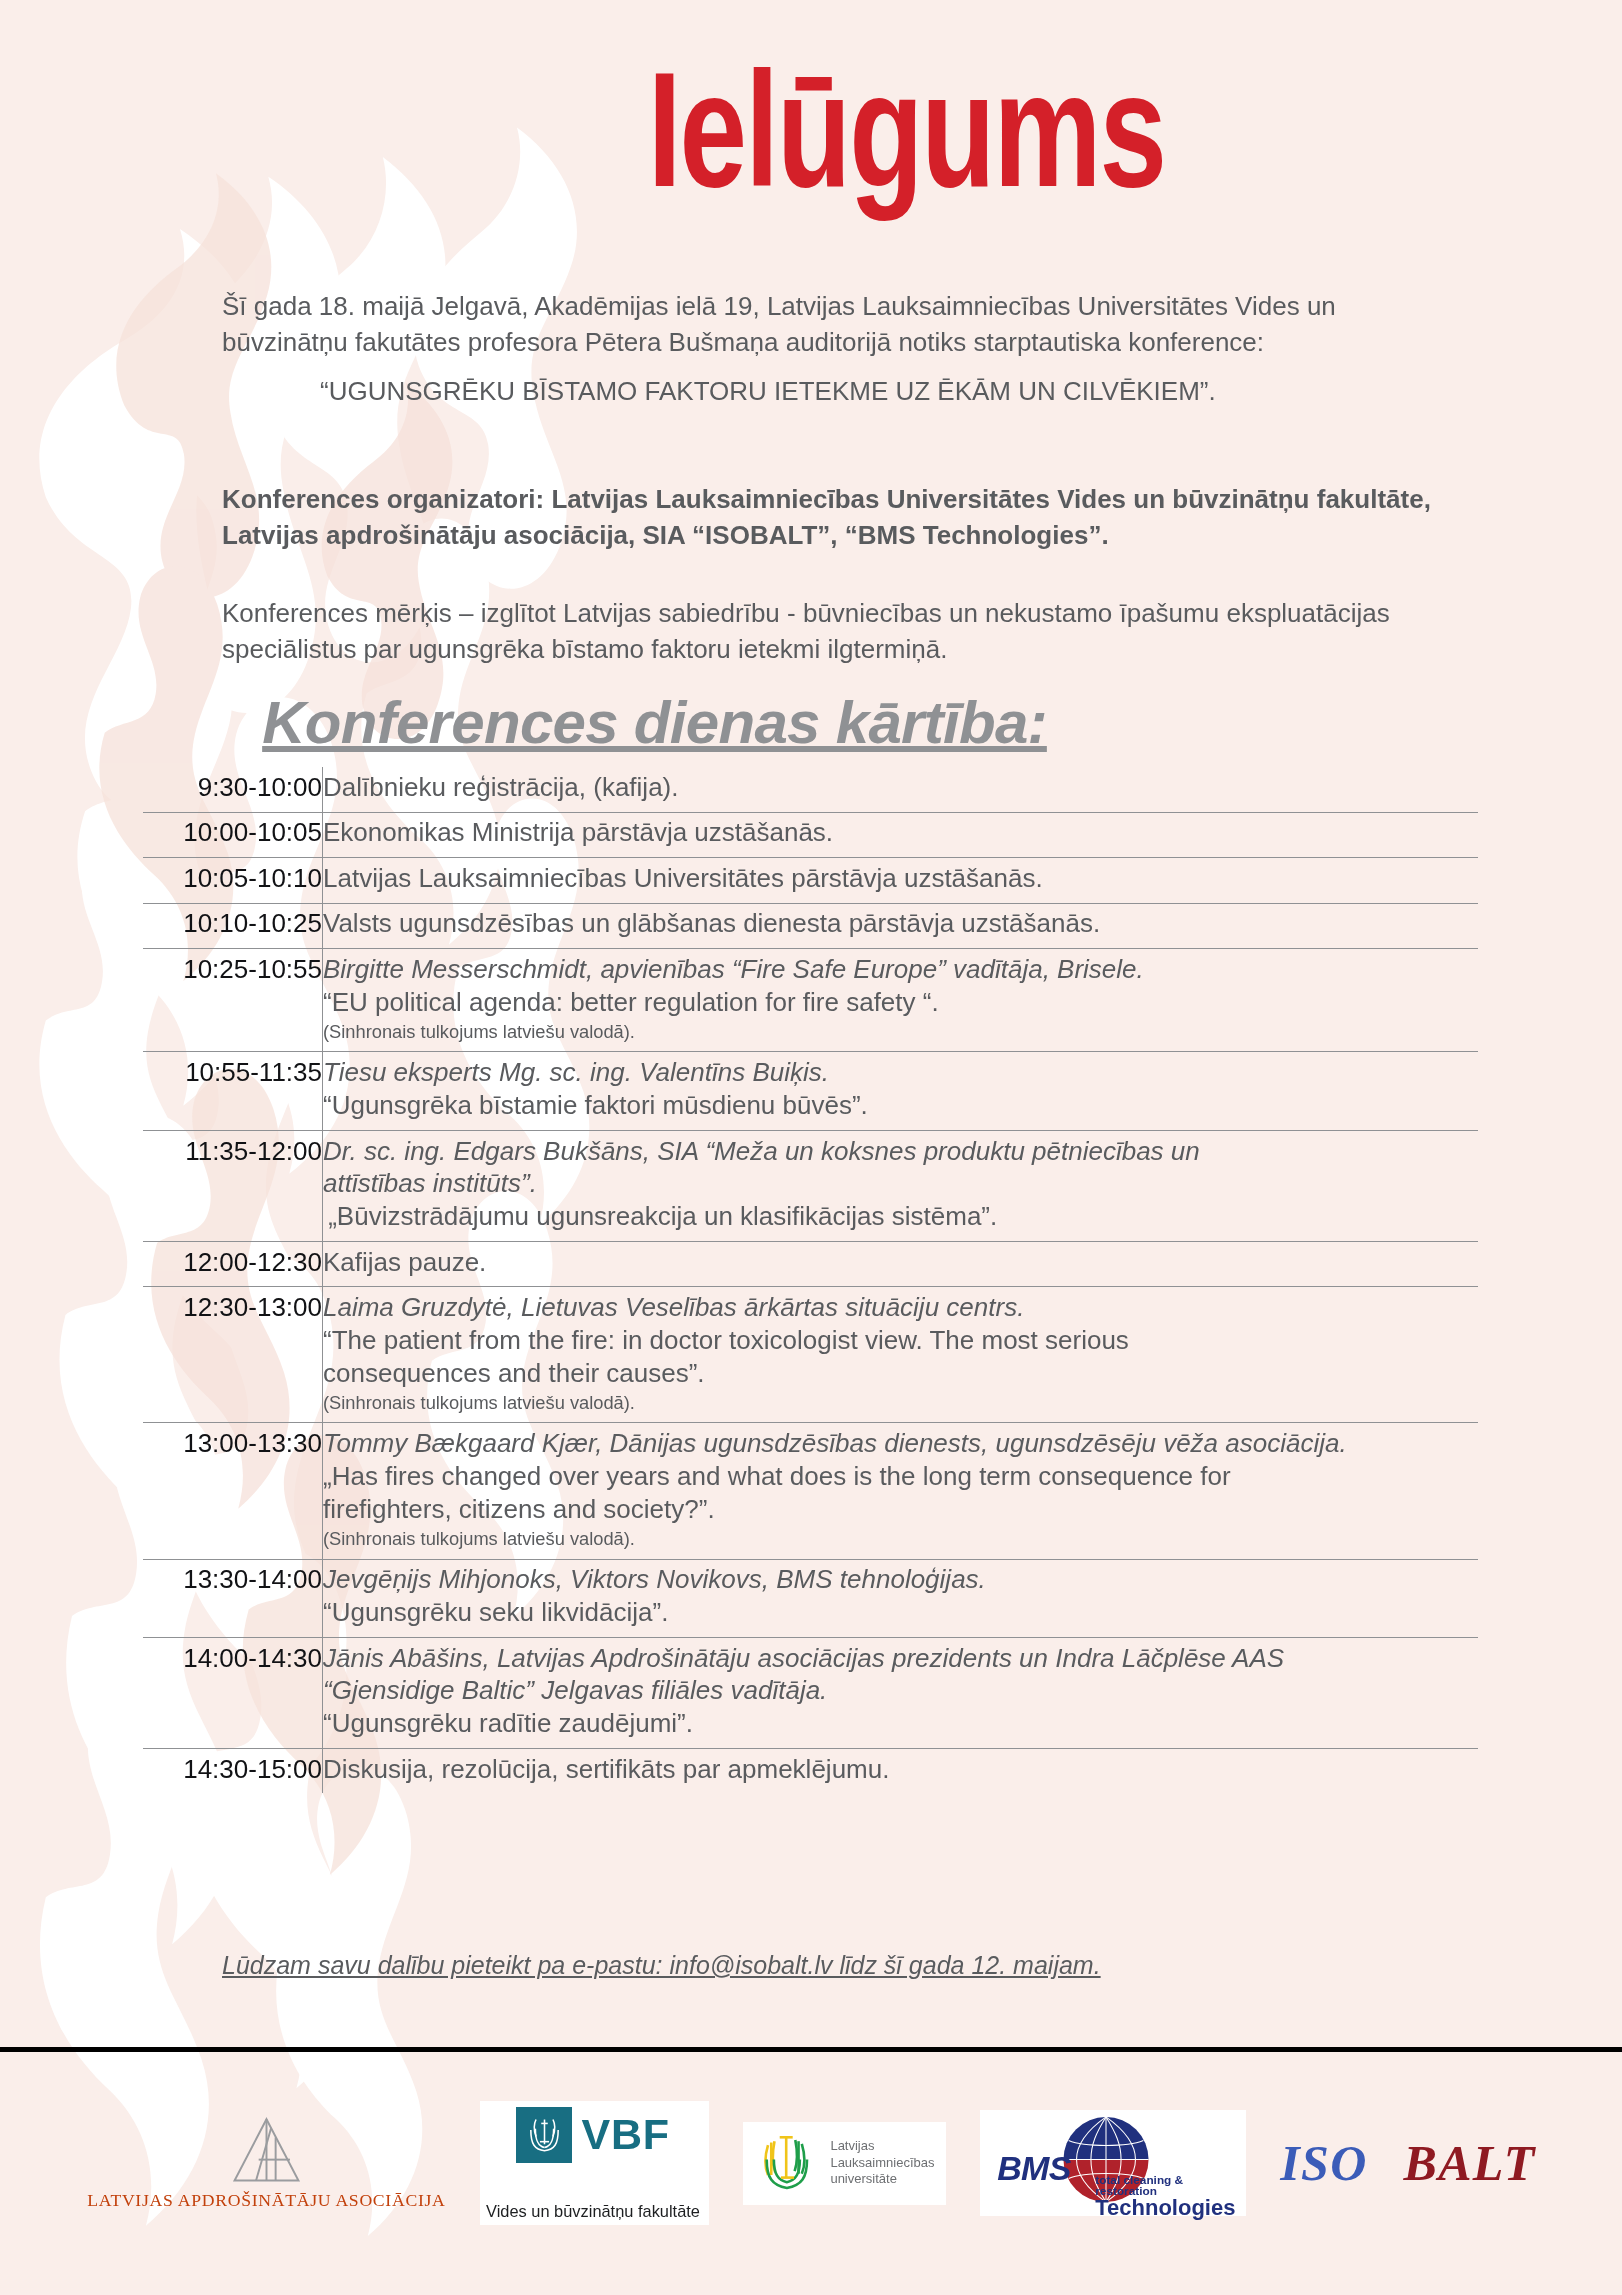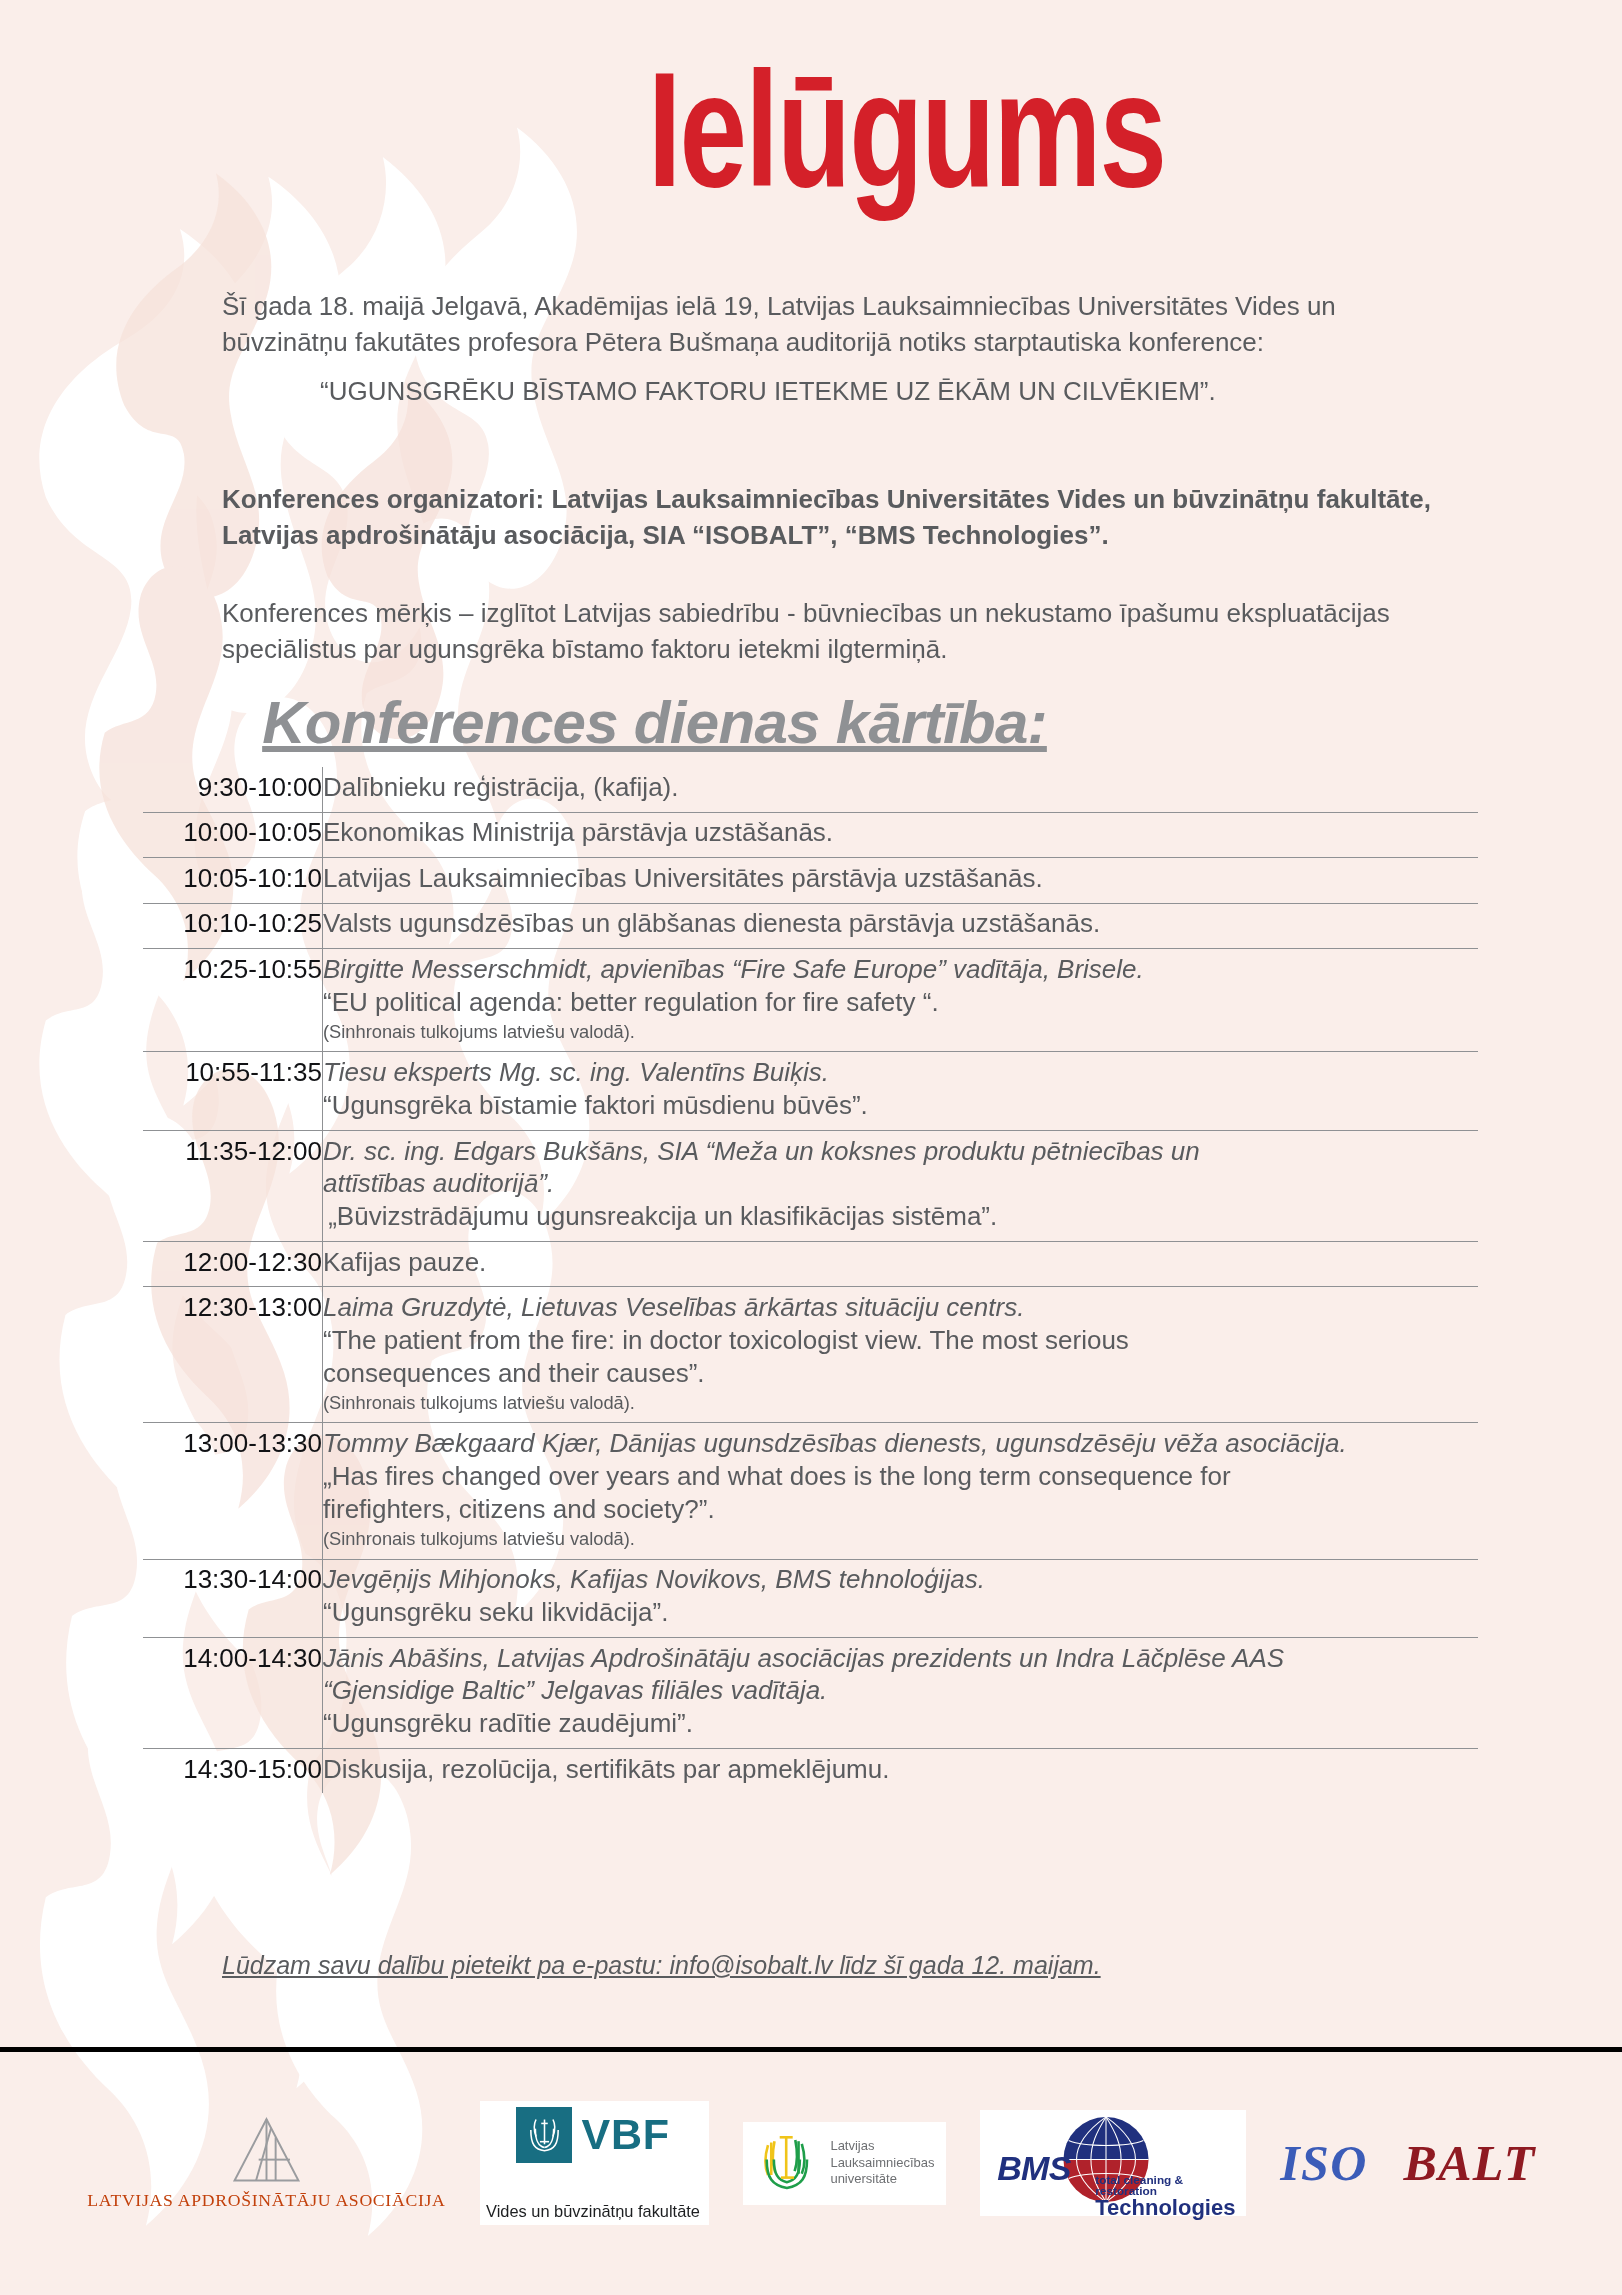--- a/index.html
+++ b/index.html
@@ -342,21 +342,21 @@
           <td class="time-cell">10:55-11:35</td>
           <td class="desc-cell">
             <span class="line it">Tiesu eksperts Mg. sc. ing. Valentīns Buiķis.</span>
             <span class="line">“Ugunsgrēka bīstamie faktori mūsdienu būvēs”.</span>
           </td>
         </tr>
         <tr>
           <td class="time-cell">11:35-12:00</td>
           <td class="desc-cell">
             <span class="line it">Dr. sc. ing. Edgars Bukšāns, SIA “Meža un koksnes produktu pētniecības un</span>
-            <span class="line it">attīstības auditorijā”.</span>
+            <span class="line it">attīstības institūts”.</span>
             <span class="line indent">„Būvizstrādājumu ugunsreakcija un klasifikācijas sistēma”.</span>
           </td>
         </tr>
         <tr>
           <td class="time-cell">12:00-12:30</td>
           <td class="desc-cell">
             <span class="line">Kafijas pauze.</span>
           </td>
         </tr>
         <tr>
@@ -373,21 +373,21 @@
           <td class="desc-cell">
             <span class="line it">Tommy Bækgaard Kjær, Dānijas ugunsdzēsības dienests, ugunsdzēsēju vēža asociācija.</span>
             <span class="line">„Has fires changed over years and what does is the long term consequence for</span>
             <span class="line">firefighters, citizens and society?”.</span>
             <span class="line small">(Sinhronais tulkojums latviešu valodā).</span>
           </td>
         </tr>
         <tr>
           <td class="time-cell">13:30-14:00</td>
           <td class="desc-cell">
-            <span class="line it">Jevgēņijs Mihjonoks, Kafijas Novikovs, BMS tehnoloģijas.</span>
+            <span class="line it">Jevgēņijs Mihjonoks, Viktors Novikovs, BMS tehnoloģijas.</span>
             <span class="line">“Ugunsgrēku seku likvidācija”.</span>
           </td>
         </tr>
         <tr>
           <td class="time-cell">14:00-14:30</td>
           <td class="desc-cell">
             <span class="line it">Jānis Abāšins, Latvijas Apdrošinātāju asociācijas prezidents un Indra Lāčplēse AAS</span>
             <span class="line it">“Gjensidige Baltic” Jelgavas filiāles vadītāja.</span>
             <span class="line">“Ugunsgrēku radītie zaudējumi”.</span>
           </td>

